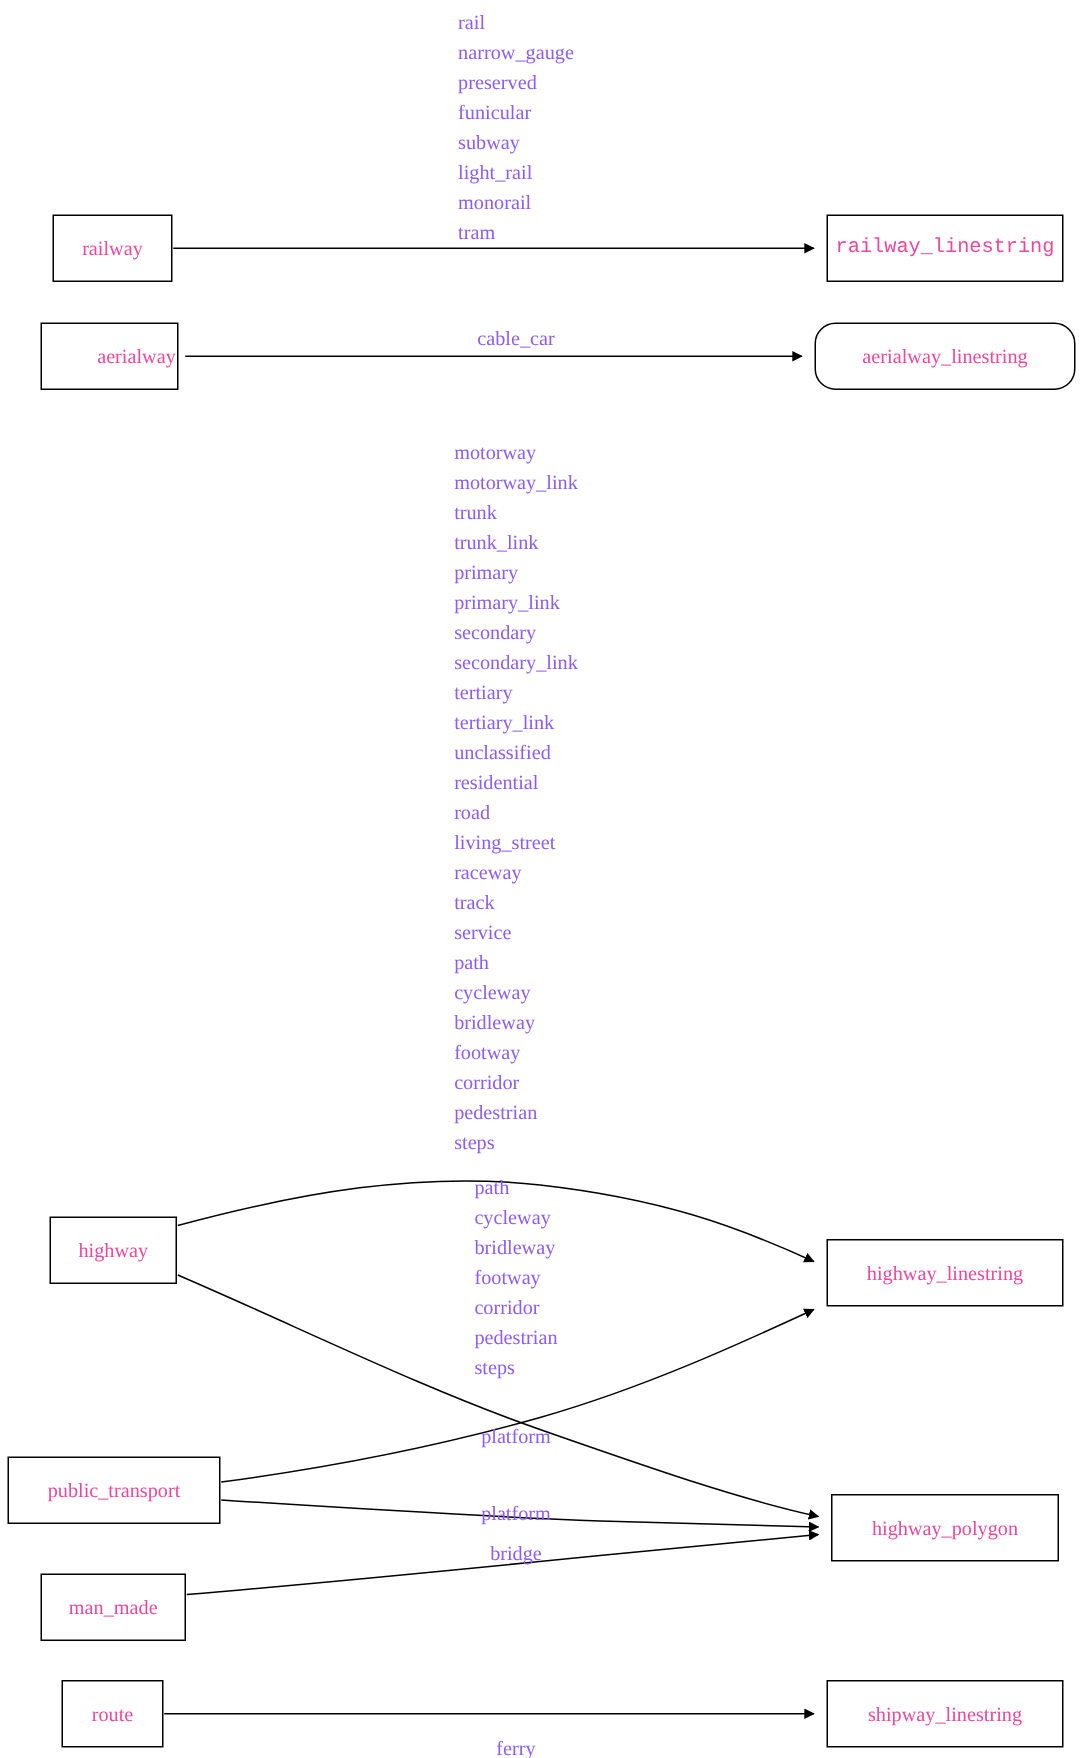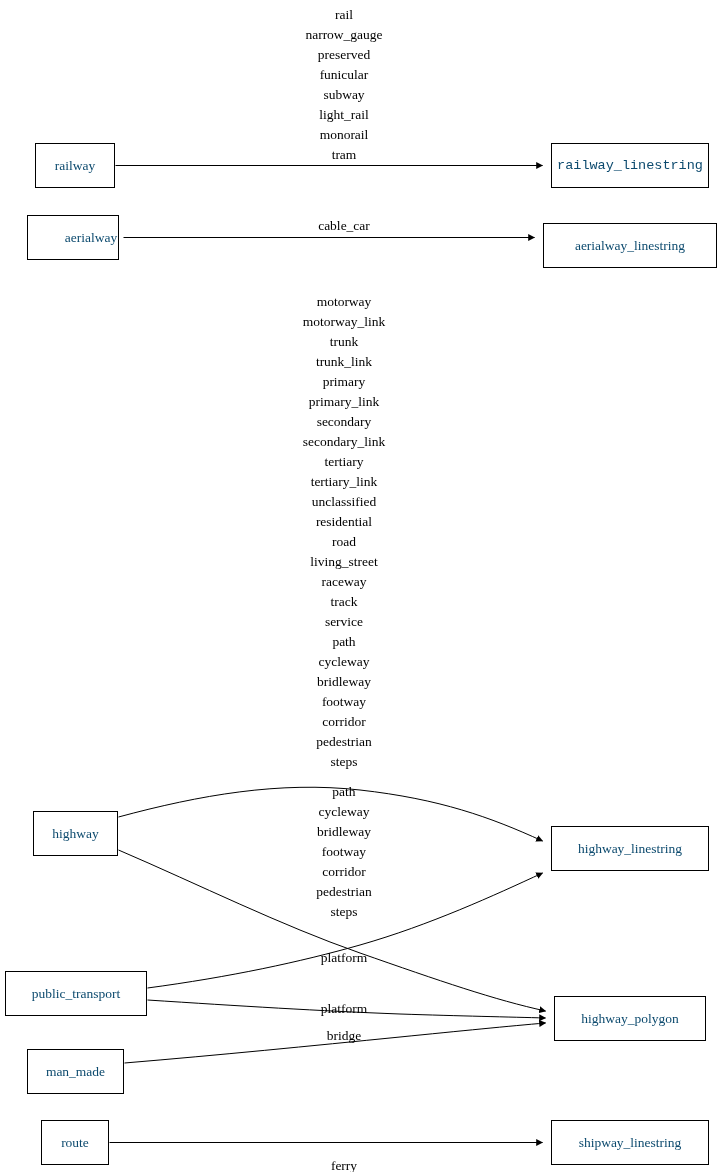--- a/index.html
+++ b/index.html
@@ -24,29 +24,29 @@
   }
   .node {
     position: absolute;
     border: 1px solid #000000;
     background: #ffffff;
     box-sizing: border-box;
     display: flex;
     align-items: center;
     justify-content: center;
     font-size: 13.5px;
-    color: #0c4a6e;
+    color: #ec4899;
     white-space: nowrap;
   }
   .edge-label {
     position: absolute;
-    text-align: center;
+    text-align: left;
     font-size: 13.5px;
     line-height: 20px;
-    color: #000000;
+    color: #8b5cf6;
     white-space: pre;
     transform: translateX(-50%);
   }
 </style>
 </head>
 <body>
 
 <div id="canvas">
   <svg class="edges" xmlns="http://www.w3.org/2000/svg">
     <defs>
@@ -68,21 +68,21 @@
   <div id="node-layer">
       <div class="node" style="left: 35px; top: 143px; width: 80px; height: 45px;">
         <span>railway</span>
       </div>
       <div class="node" style="left: 551px; top: 143px; width: 158px; height: 45px; font-family: Liberation Mono, monospace;">
         <span>railway_linestring</span>
       </div>
       <div class="node" style="left: 27px; top: 215px; width: 92px; height: 45px; padding-left: 36px;">
         <span>aerialway</span>
       </div>
-      <div class="node" style="left: 543px; top: 223px; width: 174px; height: 45px;">
+      <div class="node" style="left: 543px; top: 215px; width: 174px; height: 45px; border-radius: 14px;">
         <span>aerialway_linestring</span>
       </div>
       <div class="node" style="left: 33px; top: 811px; width: 85px; height: 45px;">
         <span>highway</span>
       </div>
       <div class="node" style="left: 551px; top: 826px; width: 158px; height: 45px;">
         <span>highway_linestring</span>
       </div>
       <div class="node" style="left: 5px; top: 971px; width: 142px; height: 45px;">
         <span>public_transport</span>

